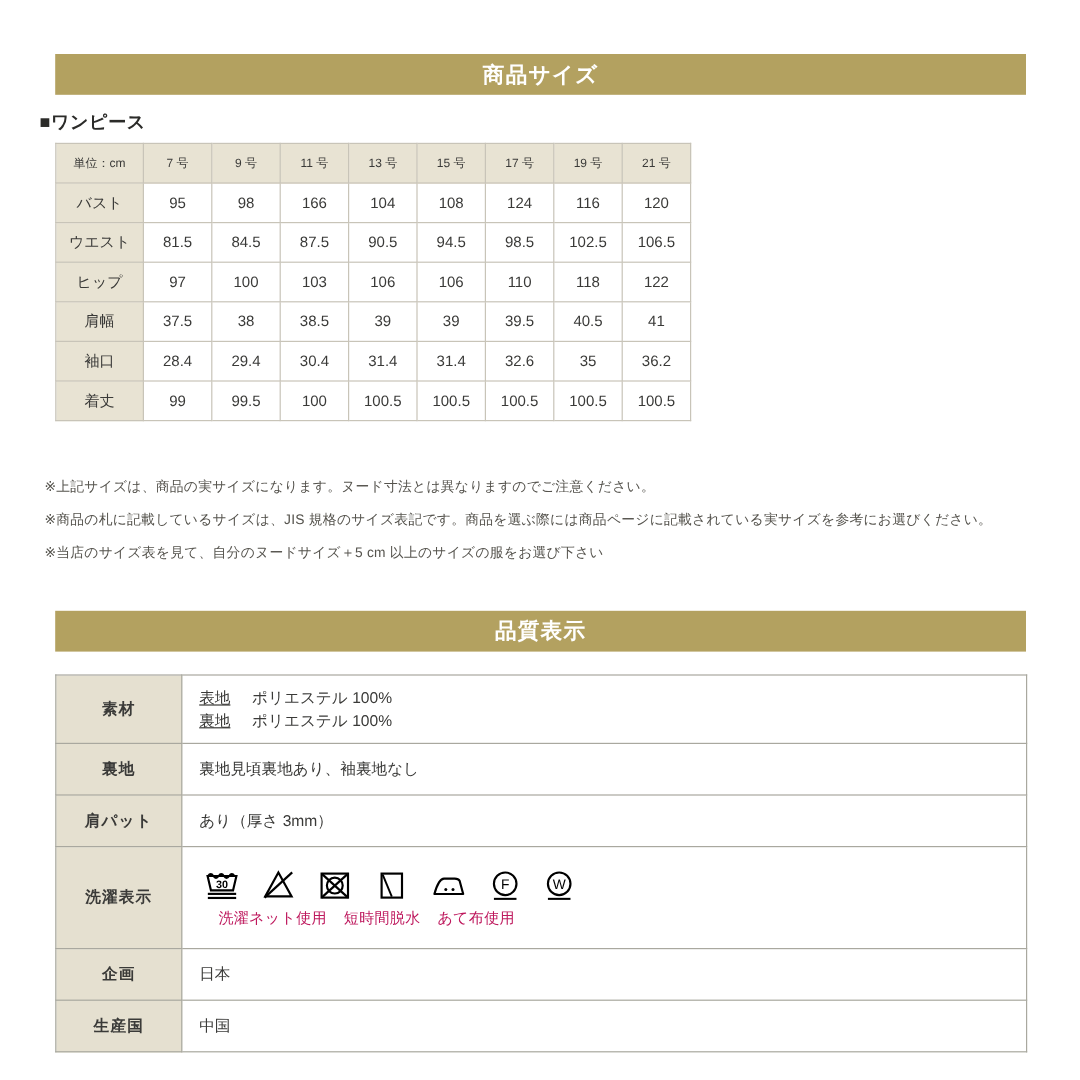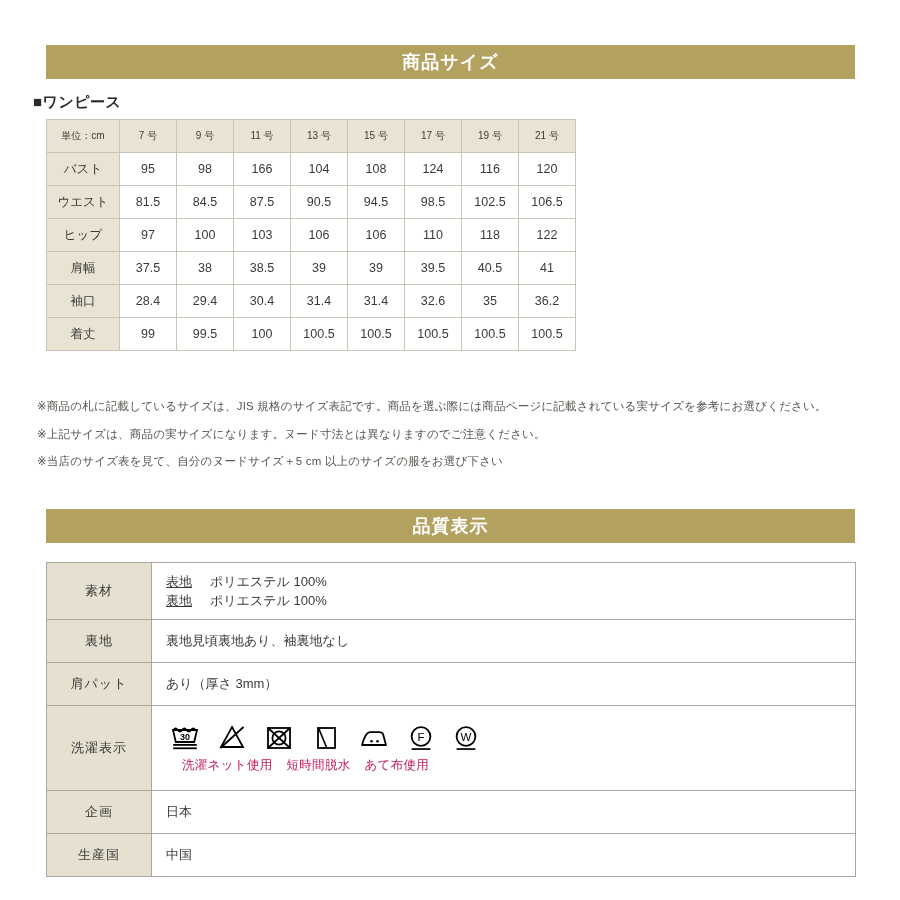--- a/index.html
+++ b/index.html
@@ -101,21 +101,21 @@
     border-collapse: collapse;
     table-layout: fixed;
     width: 809px;
   }
   .qual-table col.qlab { width: 105px; }
   .qual-table col.qval { width: 704px; }
   .qual-table th {
     background: #e5e0d0;
     border: 1px solid #a9a89f;
     font-size: 13px;
-    font-weight: normal;
+    font-weight: bold;
     color: #3a3a38;
     text-align: center;
     vertical-align: middle;
     letter-spacing: 1px;
     padding: 0;
   }
   .qual-table td {
     border: 1px solid #a9a89f;
     background: #ffffff;
     font-size: 13px;
@@ -252,22 +252,22 @@
         <td>100.5</td>
         <td>100.5</td>
         <td>100.5</td>
         <td>100.5</td>
         <td>100.5</td>
       </tr>
     </tbody>
   </table>
 
   <div class="notes">
+    <div class="note">※上記サイズは、商品の実サイズになります。ヌード寸法とは異なりますのでご注意ください。</div>
     <div class="note">※商品の札に記載しているサイズは、JIS 規格のサイズ表記です。商品を選ぶ際には商品ページに記載されている実サイズを参考にお選びください。</div>
-    <div class="note">※上記サイズは、商品の実サイズになります。ヌード寸法とは異なりますのでご注意ください。</div>
     <div class="note">※当店のサイズ表を見て、自分のヌードサイズ＋5 cm 以上のサイズの服をお選び下さい</div>
   </div>
 
   <div class="band" style="top:509px;">
     <span>品質表示</span>
   </div>
 
   <table class="qual-table">
     <colgroup>
         <col class="qlab">

